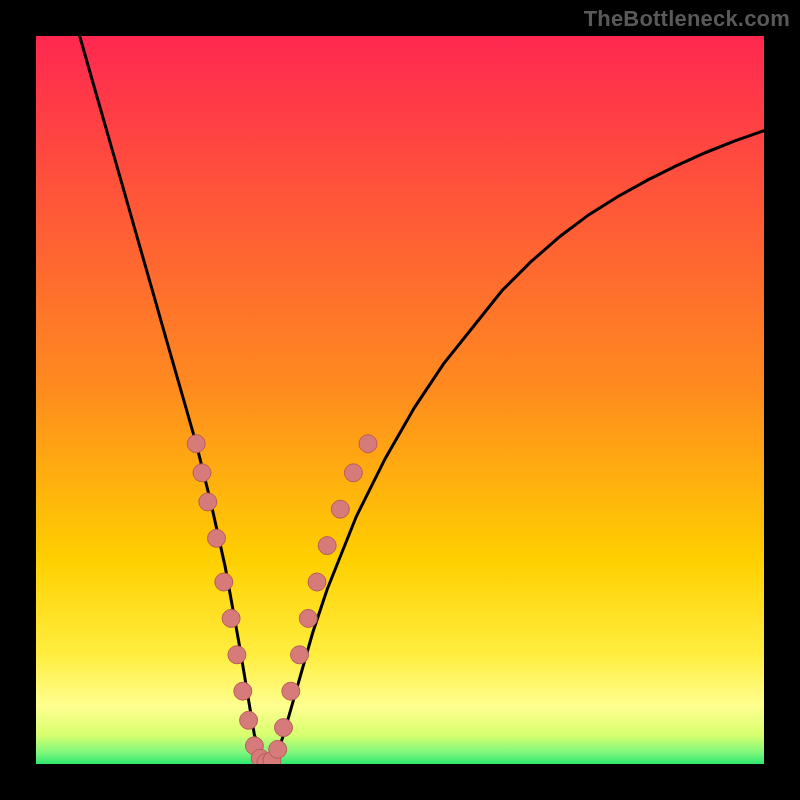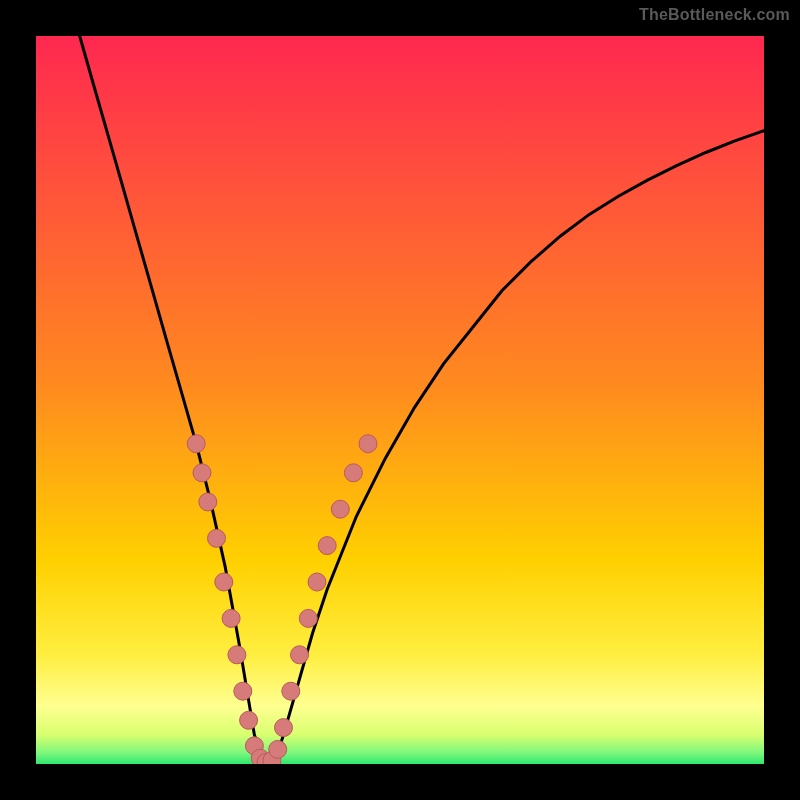--- a/index.html
+++ b/index.html
@@ -15,21 +15,21 @@
     position: relative;
     width: 800px;
     height: 800px;
     background: #000;
   }
   .watermark {
     position: absolute;
     top: 6px;
     right: 10px;
     color: #595959;
-    font-size: 16px;
+    font-size: 22px;
     font-weight: 600;
     letter-spacing: 0.2px;
     font-family: Arial, Helvetica, sans-serif;
   }
   .plot {
     position: absolute;
     left: 36px;
     top: 36px;
     width: 728px;
     height: 728px;

